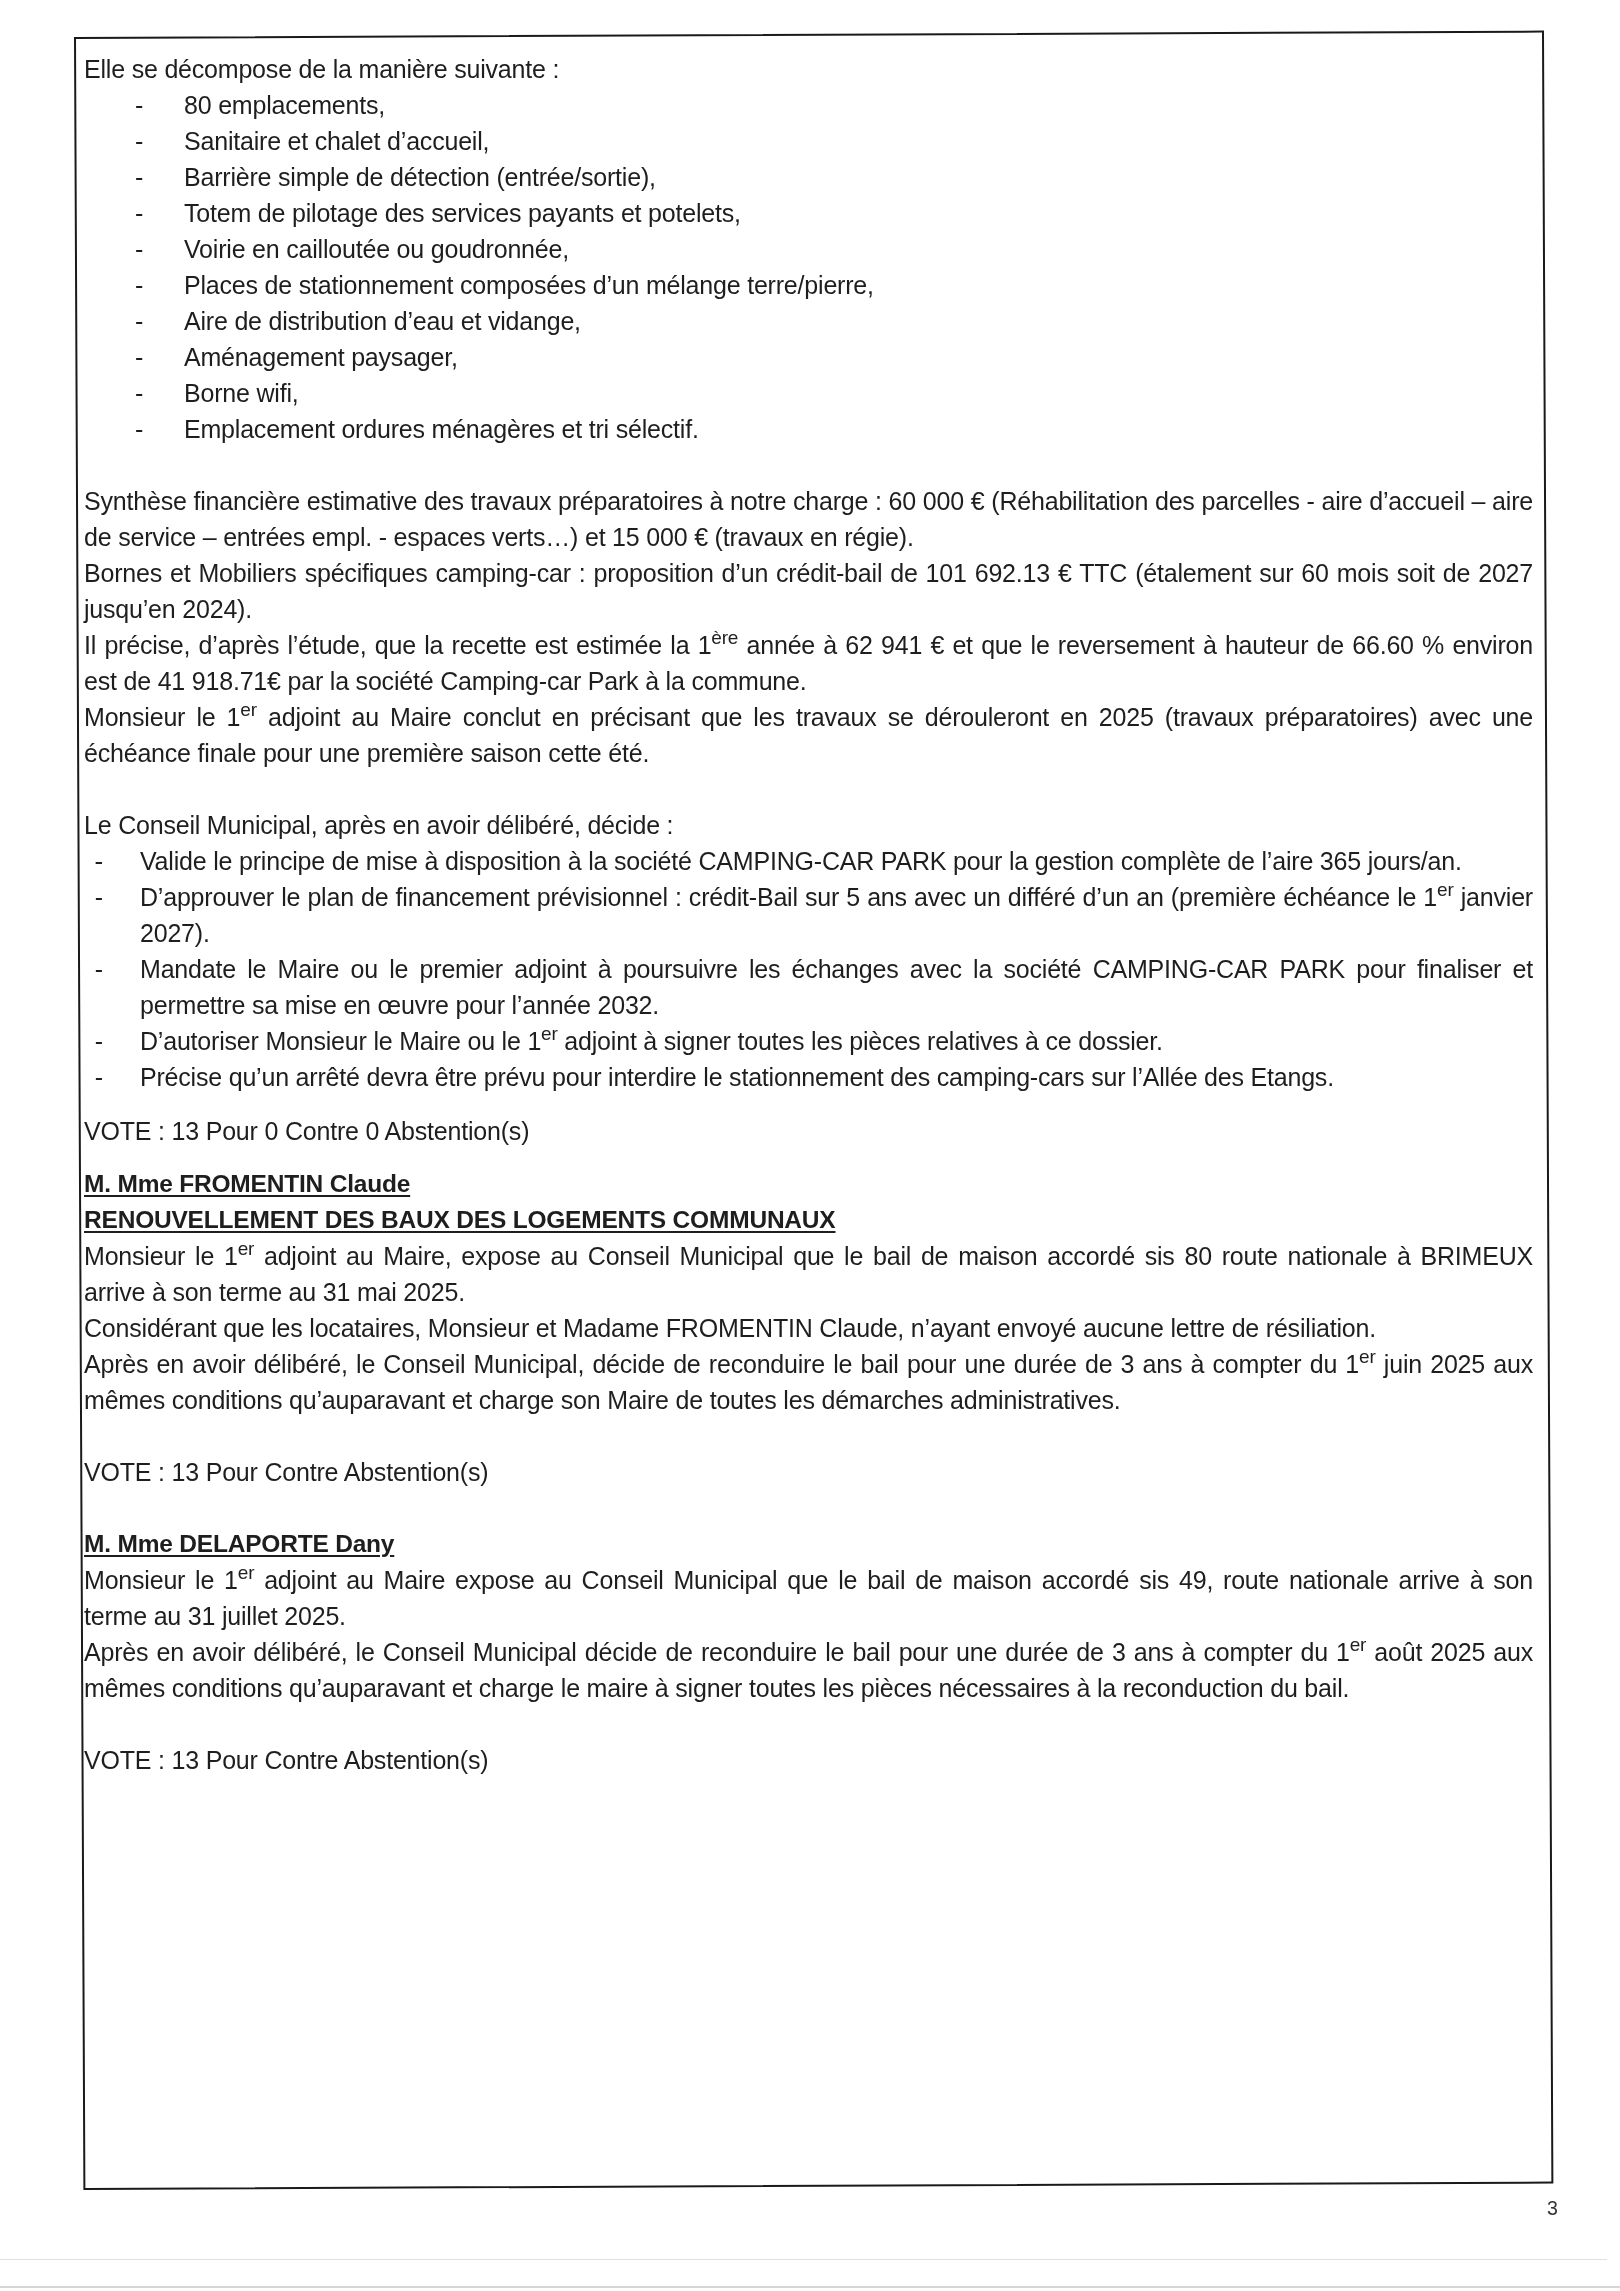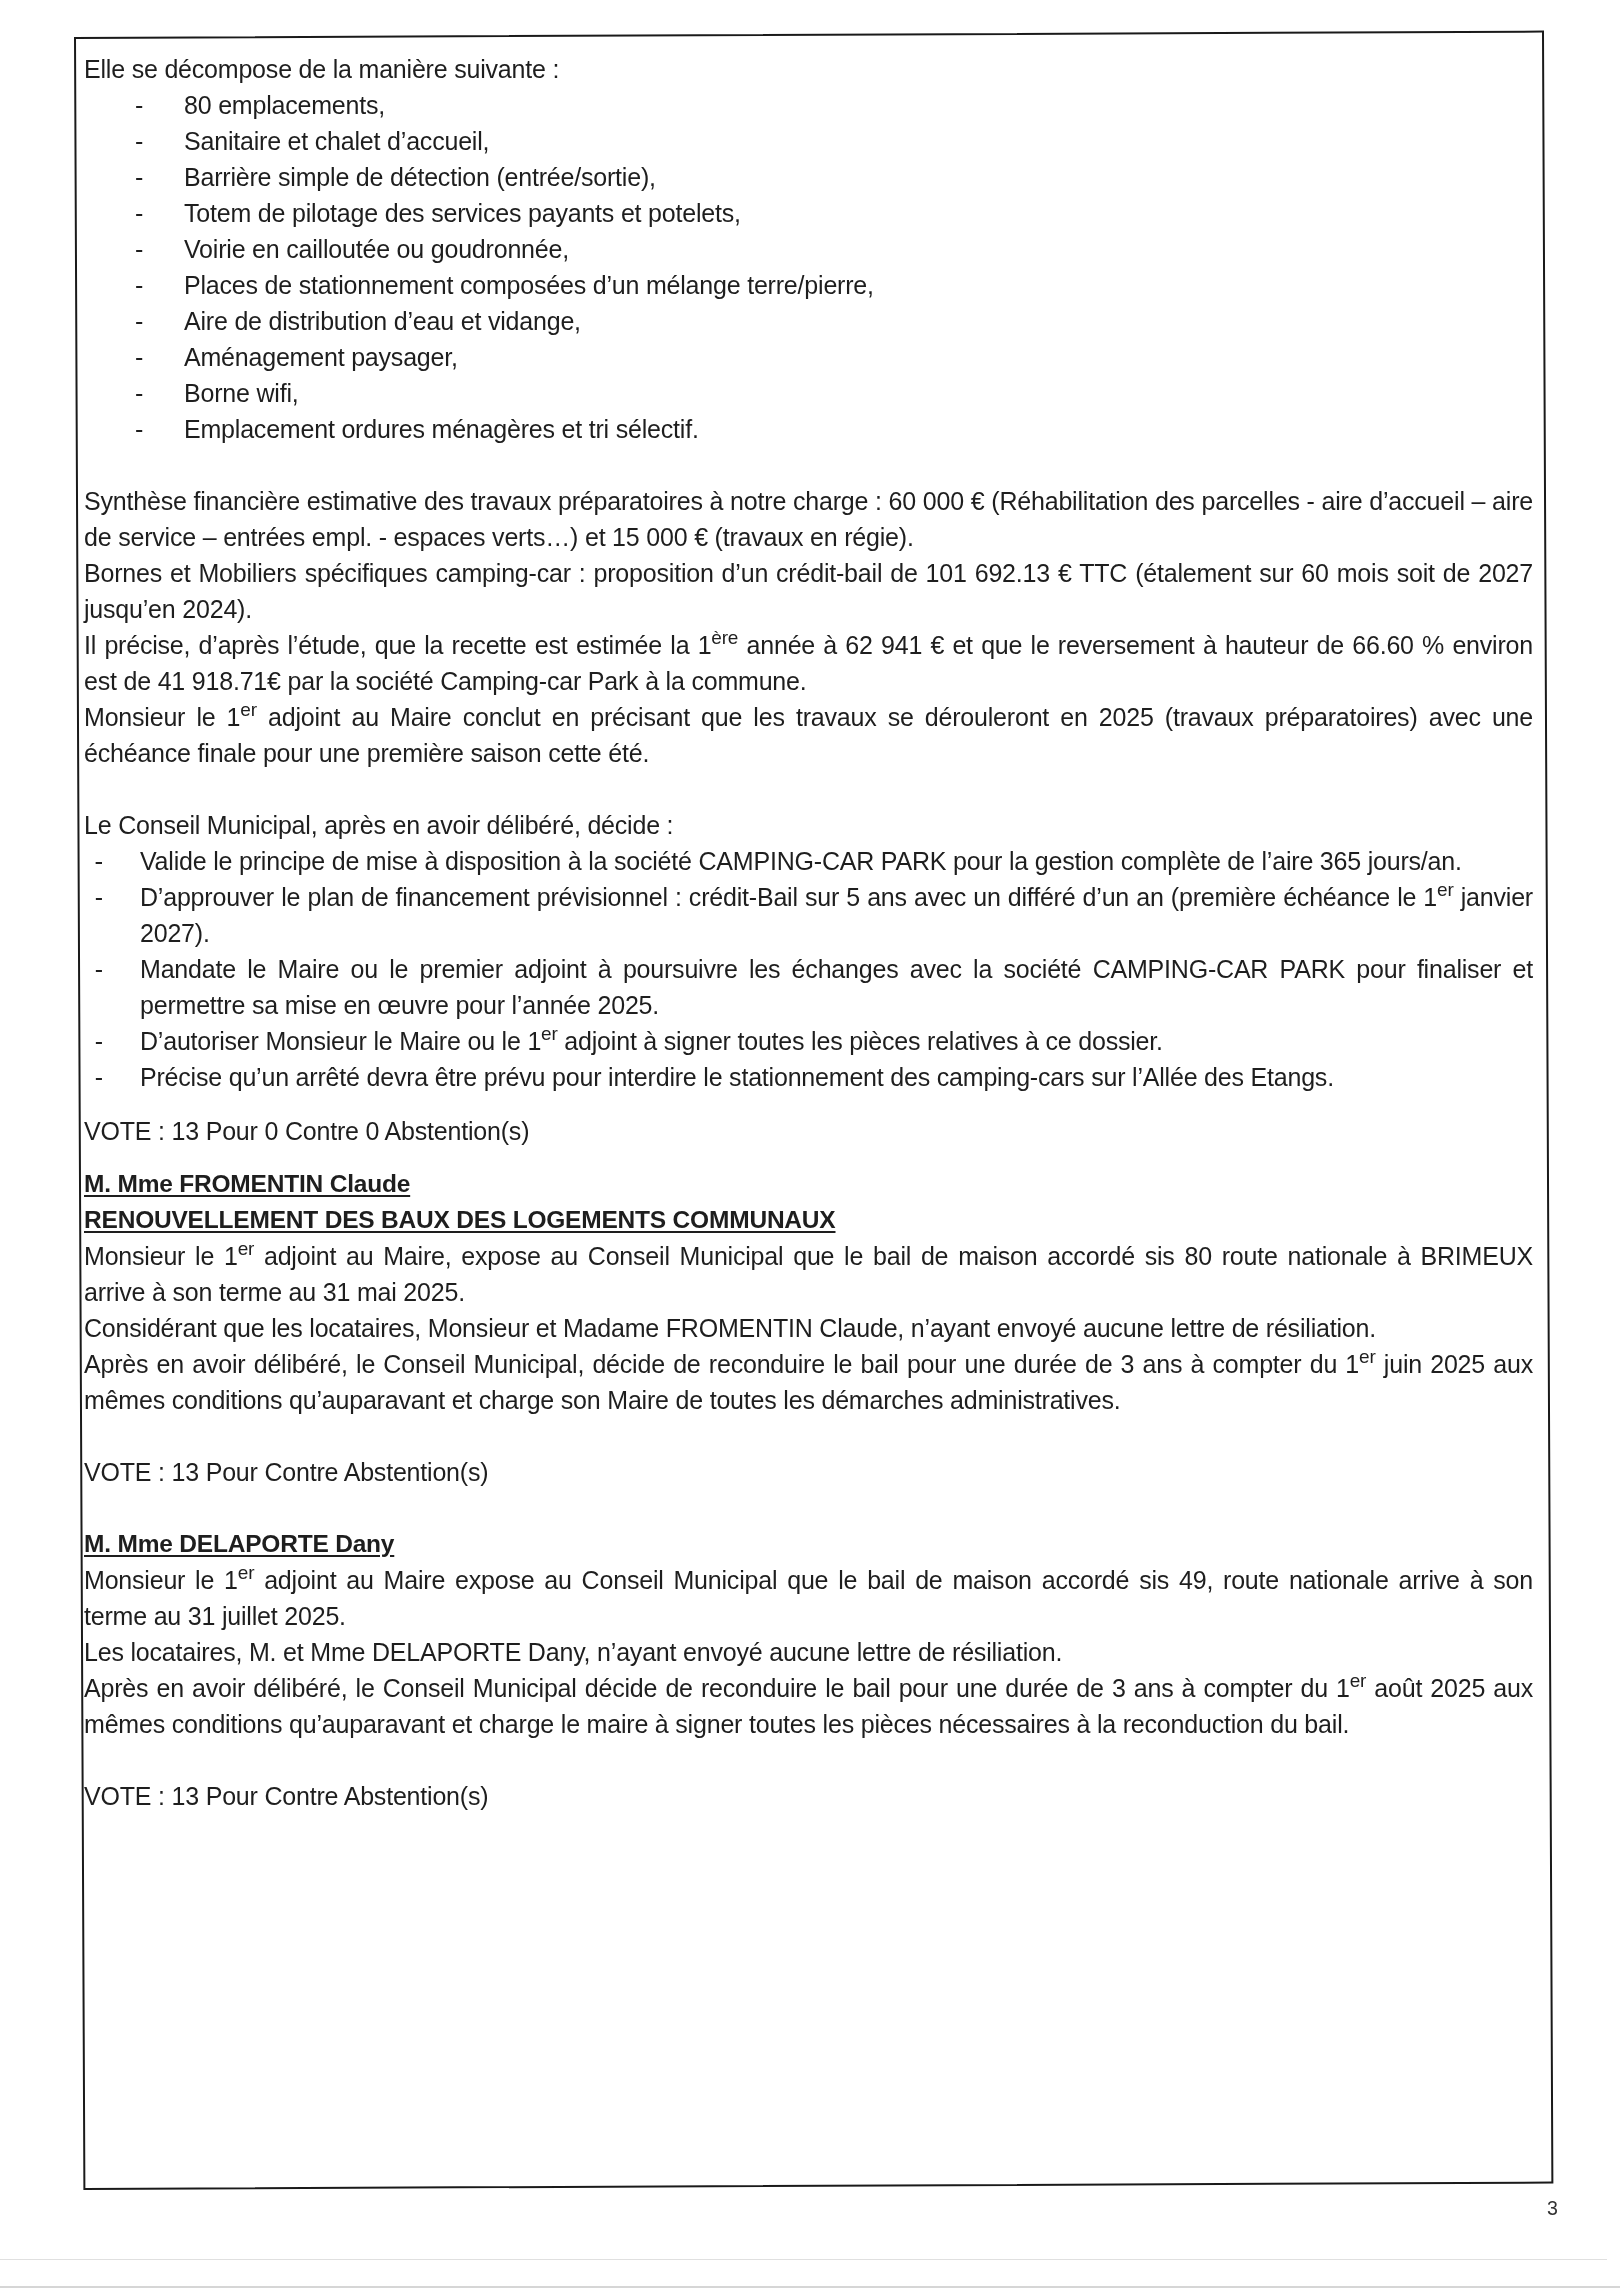--- a/index.html
+++ b/index.html
@@ -62,21 +62,21 @@
   <p class="p just"><span>Monsieur le 1</span><sup>er</sup><span> adjoint au Maire conclut en précisant que les travaux se dérouleront en 2025 (travaux préparatoires) avec une échéance finale pour une première saison cette été.</span></p>
 
   <div class="gap"></div>
 
   <p class="p">Le Conseil Municipal, après en avoir délibéré, décide :</p>
   <ul class="list l2">
     <li><span class="dash">-</span></li>
     <li><span class="dash">-</span></li>
     <li><span class="dash">-</span><span>Valide le principe de mise à disposition à la société CAMPING-CAR PARK pour la gestion complète de l’aire 365 jours/an.</span></li>
     <li><span class="dash">-</span><span>D’approuver le plan de financement prévisionnel : crédit-Bail sur 5 ans avec un différé d’un an (première échéance le 1</span><sup>er</sup><span> janvier 2027).</span></li>
-    <li><span class="dash">-</span><span>Mandate le Maire ou le premier adjoint à poursuivre les échanges avec la société CAMPING-CAR PARK pour finaliser et permettre sa mise en œuvre pour l’année 2025.</span></li>
+    <li><span class="dash">-</span><span>Mandate le Maire ou le premier adjoint à poursuivre les échanges avec la société CAMPING-CAR PARK pour finaliser et permettre sa mise en œuvre pour l’année 2032.</span></li>
     <li><span class="dash">-</span><span>D’autoriser Monsieur le Maire ou le 1</span><sup>er</sup><span> adjoint à signer toutes les pièces relatives à ce dossier.</span></li>
     <li><span class="dash">-</span><span>Précise qu’un arrêté devra être prévu pour interdire le stationnement des camping-cars sur l’Allée des Etangs.</span></li>
   </ul>
 
   <div class="gap-sm"></div>
 
   <div class="vote-row">
     <span style="left:-3.9px">VOTE :</span>
     <span style="left:198px">13</span>
     <span style="left:256px">Pour</span>
@@ -101,21 +101,20 @@
     <span style="left:163px">13</span>
     <span style="left:288px">Pour</span>
     <span style="left:496px">Contre</span>
     <span style="left:719px">Abstention(s)</span>
   </div>
 
   <div class="gap"></div>
 
   <p class="p heading">M. Mme DELAPORTE Dany</p>
   <p class="p just"><span>Monsieur le 1</span><sup>er</sup><span> adjoint au Maire expose au Conseil Municipal que le bail de maison accordé sis 49, route nationale arrive à son terme au 31 juillet 2025.</span></p>
-  <p class="p just">Les locataires, M. et Mme DELAPORTE Dany, n’ayant envoyé aucune lettre de résiliation.</p>
   <p class="p just"><span>Après en avoir délibéré, le Conseil Municipal décide de reconduire le bail pour une durée de 3 ans à compter du 1</span><sup>er</sup><span> août 2025 aux mêmes conditions qu’auparavant et charge le maire à signer toutes les pièces nécessaires à la reconduction du bail.</span></p>
 
   <div class="gap"></div>
 
   <div class="vote-row">
     <span style="left:-3.9px">VOTE :</span>
     <span style="left:163px">13</span>
     <span style="left:288px">Pour</span>
     <span style="left:496px">Contre</span>
     <span style="left:719px">Abstention(s)</span>

